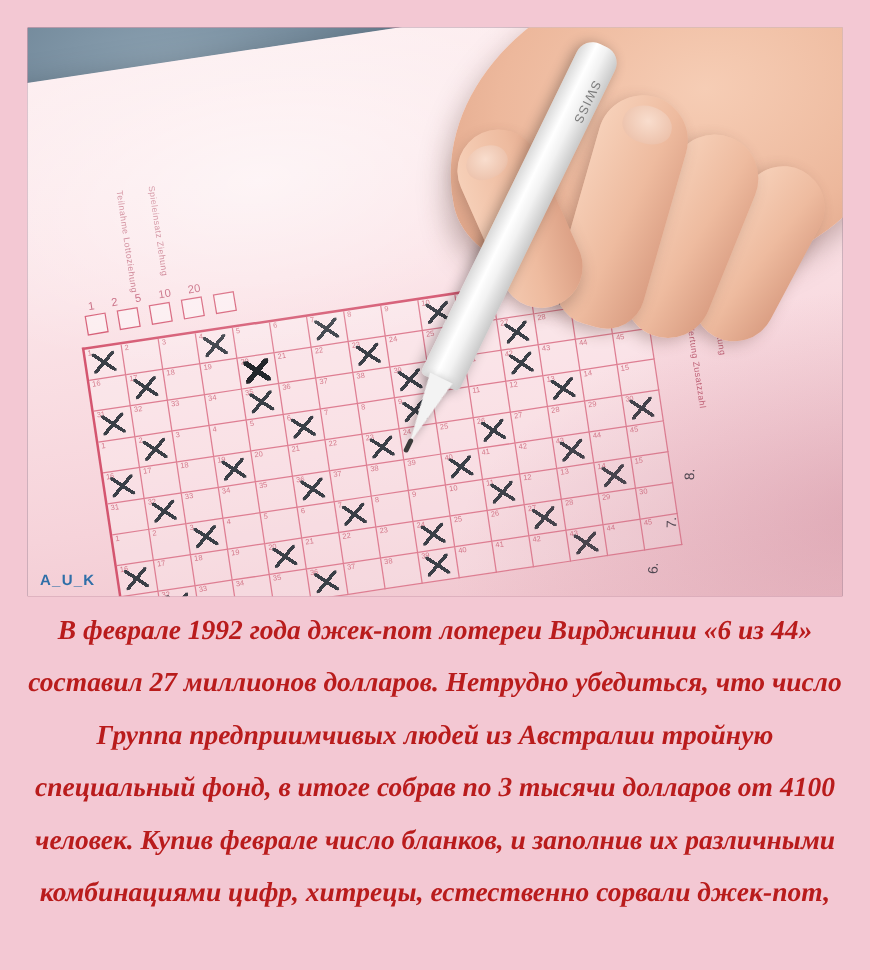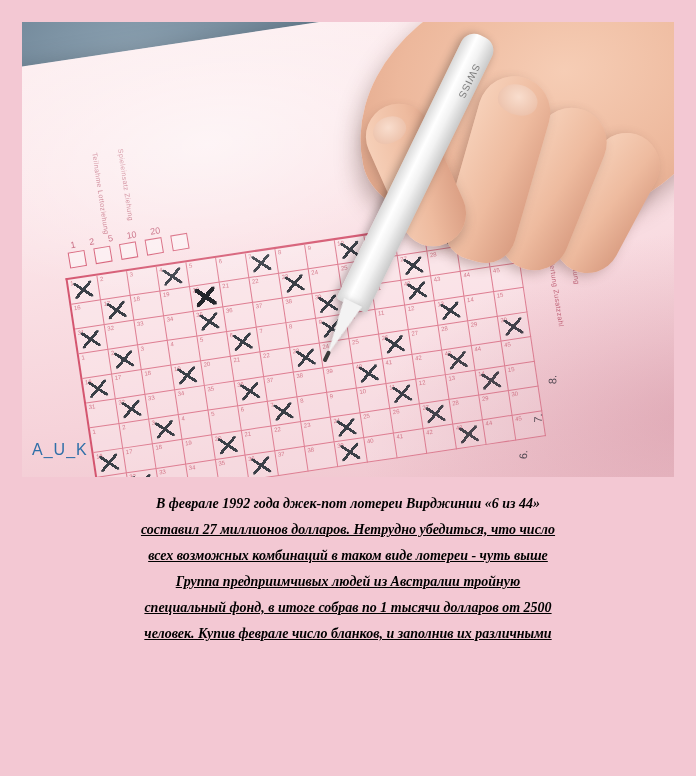--- a/index.html
+++ b/index.html
@@ -286,45 +286,45 @@
     top: 350px;
     width: 4px; height: 12px;
     background: #3b3b3b;
     border-radius: 2px;
   }
 
   
   .watermark {
     position: absolute;
     left: 10px;
-    bottom: 18px;
+    bottom: 6px;
     font-family: "Liberation Sans", sans-serif;
-    font-size: 16px;
+    font-size: 12px;
     color: #2f6fa8;
     letter-spacing: 1px;
+    font-weight: bold;
   }
 
   
   .caption {
     width: 652px;
     margin-top: 14px;
     font-family: "Liberation Serif", serif;
     font-style: italic;
     font-weight: bold;
-    font-size: 14px;
+    font-size: 22px;
     line-height: 26px;
-    color: #000000;
+    color: #b91c1c;
     text-align: center;
   }
   .caption p {
     margin: 0;
   }
   .caption p + p {
-    margin-top: 0;
-    text-decoration: underline;
+    margin-top: 16px;
   }
 </style>
 </head>
 <body>
 
 <div class="card">
 
   <div class="photo">
     <div class="photo-bg"></div>
     <div class="desk-shadow"></div>
@@ -807,19 +807,19 @@
       <div class="pen-tip"></div>
       <div class="pen-nib"></div>
     </div>
 
     <div class="watermark">A_U_K</div>
   </div>
 
   <div class="caption">
     <p>В феврале 1992 года джек-пот лотереи Вирджинии «6 из 44»</p>
     <p>составил 27 миллионов долларов. Нетрудно убедиться, что число</p>
-    <p>всех возможных комбинаций в таком виде лотереи - чуть выше</p>
     <p>Группа предприимчивых людей из Австралии тройную</p>
-    <p>специальный фонд, в итоге собрав по 1 тысячи долларов от 2500</p>
+    <p>специальный фонд, в итоге собрав по 3 тысячи долларов от 4100</p>
     <p>человек. Купив феврале число бланков, и заполнив их различными</p>
+    <p>комбинациями цифр, хитрецы, естественно сорвали джек-пот,</p>
   </div>
 
 </div>
 
 </body></html>

